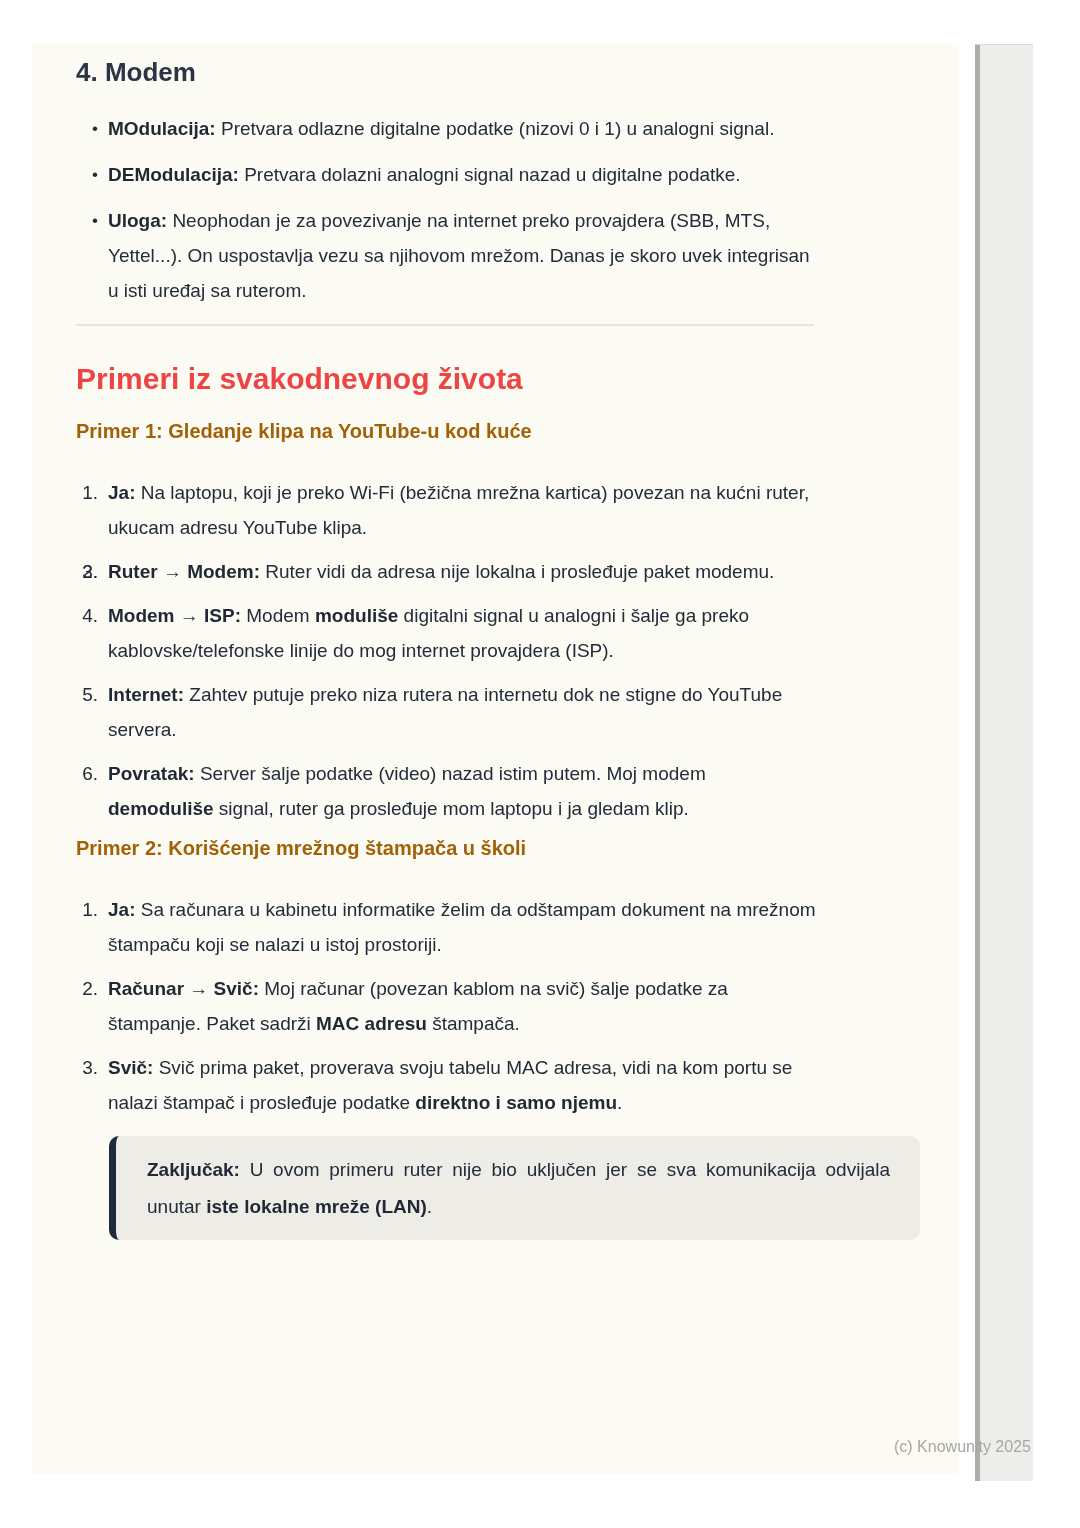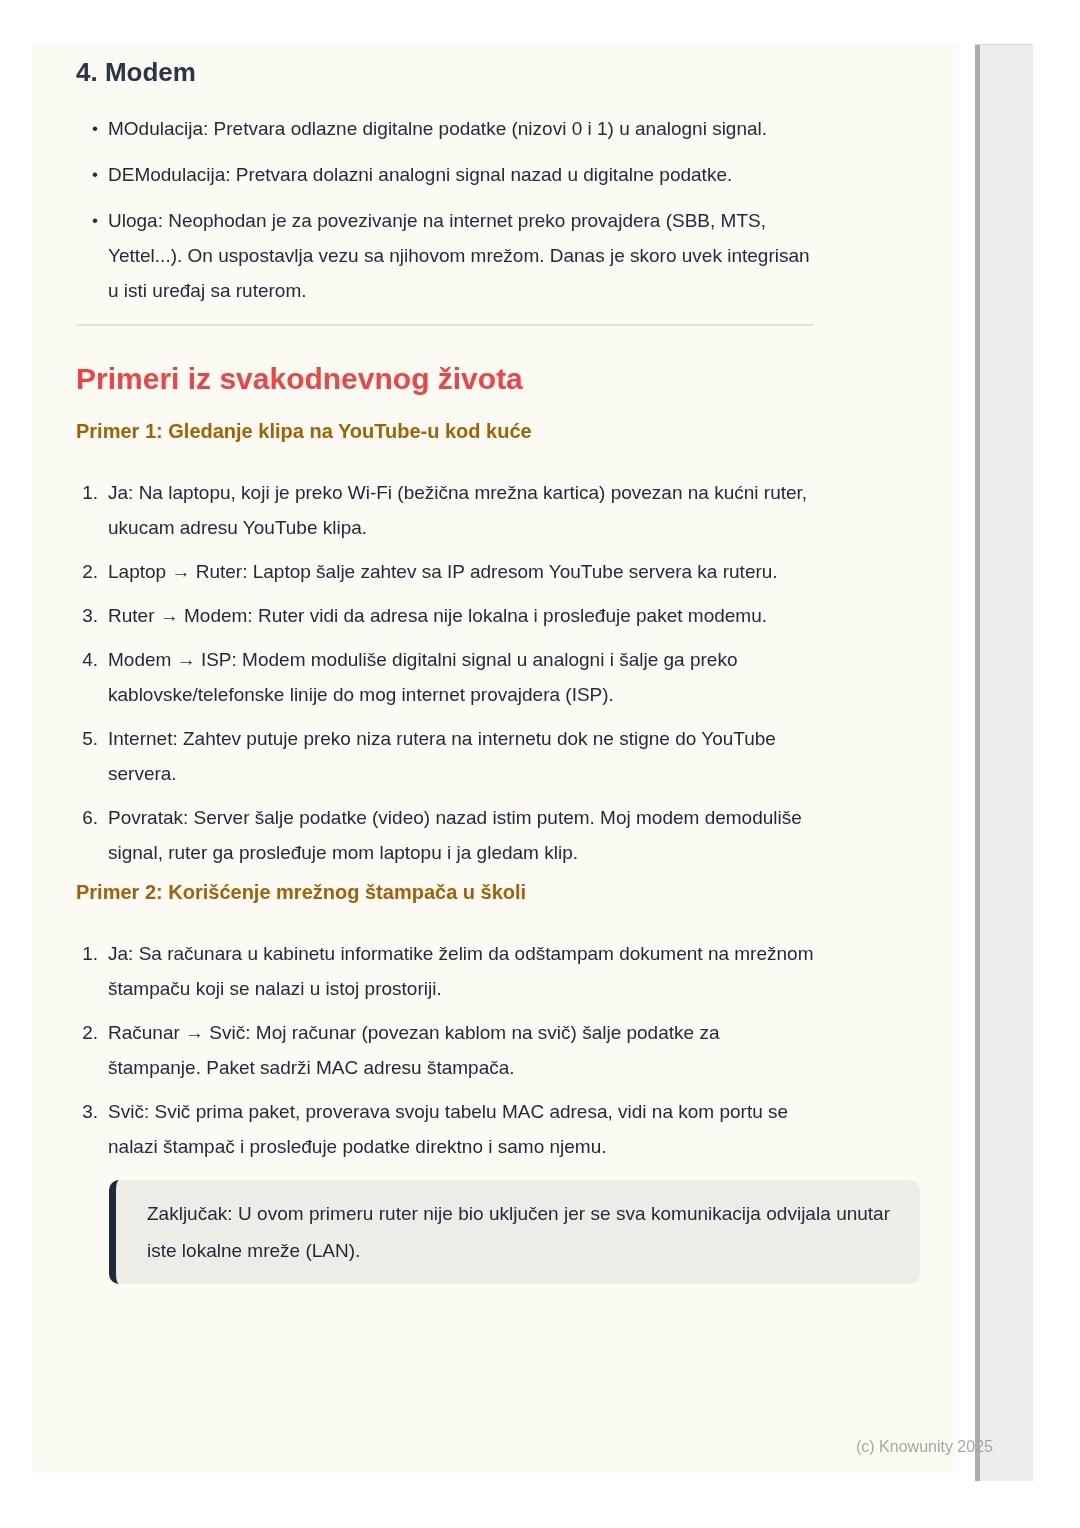--- a/index.html
+++ b/index.html
@@ -29,21 +29,21 @@
     position:relative;padding-left:32px;
     font-size:19px;line-height:35px;
   }
   ul.bullets li{margin-bottom:11px;}
   ol.steps li{margin-bottom:9px;}
   .marker{
     position:absolute;left:0;top:0;width:22px;text-align:right;
     font-size:19px;line-height:35px;
   }
   ul.bullets .marker{font-size:17px;}
-  strong{font-weight:400;color:#1f2834;}
+  strong{font-weight:700;color:#1f2834;}
   hr.divider{
     border:none;border-top:2px solid #e5e4dc;margin:16px 0 0;width:738px;
   }
   .examples-title{
     font-size:30px;line-height:36px;margin:35px 0 0;font-weight:700;color:#ef4444;
   }
   .example-subtitle{
     font-size:20px;line-height:24px;margin:22px 0 0;font-weight:700;color:#a16207;
   }
   .example-subtitle.second{margin-top:10px;}
@@ -56,21 +56,21 @@
     font-size:19px;line-height:37px;text-align:justify;
   }
   .scrollbar-track{
     position:absolute;left:975px;top:44px;width:58px;height:1437px;
     background:#ededeb;border-top:1px solid #d9d9d6;box-sizing:border-box;
   }
   .scrollbar-line{
     position:absolute;left:0;top:0;width:5px;height:100%;background:#adadab;
   }
   .watermark{
-    position:absolute;left:856px;top:1438px;z-index:5;
+    position:absolute;left:894px;top:1438px;z-index:5;
     font-size:16px;color:#a7a6a1;white-space:nowrap;
   }
 </style>
 </head>
 <body>
 
 <main class="page-card">
 
   <h2 class="modem-title">4. Modem</h2>
 
@@ -82,21 +82,21 @@
     </ul>
 
   <hr class="divider">
 
   <h1 class="examples-title">Primeri iz svakodnevnog života</h1>
 
   <h3 class="example-subtitle">Primer 1: Gledanje klipa na YouTube-u kod kuće</h3>
 
   <ol class="steps">
       <li><span class="marker">1.</span><span><strong>Ja:</strong><span> Na laptopu, koji je preko Wi-Fi (bežična mrežna kartica) povezan na kućni ruter, ukucam adresu YouTube klipa.</span></span></li>
-      <li><span class="marker">2.</span><span><strong>Laptop → Ruter:</strong><span> Laptop šalje zahtev sa IP adresom YouTube servera ka ruteru.</span></span></li>
+      <li><span class="marker">2.</span></li>
       <li><span class="marker">3.</span><span><strong>Ruter → Modem:</strong><span> Ruter vidi da adresa nije lokalna i prosleđuje paket modemu.</span></span></li>
       <li><span class="marker">4.</span><span><strong>Modem → ISP:</strong><span> Modem </span><strong>moduliše</strong><span> digitalni signal u analogni i šalje ga preko kablovske/telefonske linije do mog internet provajdera (ISP).</span></span></li>
       <li><span class="marker">5.</span><span><strong>Internet:</strong><span> Zahtev putuje preko niza rutera na internetu dok ne stigne do YouTube servera.</span></span></li>
       <li><span class="marker">6.</span><span><strong>Povratak:</strong><span> Server šalje podatke (video) nazad istim putem. Moj modem </span><strong>demoduliše</strong><span> signal, ruter ga prosleđuje mom laptopu i ja gledam klip.</span></span></li>
     </ol>
 
   <h3 class="example-subtitle second">Primer 2: Korišćenje mrežnog štampača u školi</h3>
 
   <ol class="steps">
       <li><span class="marker">1.</span><span><strong>Ja:</strong><span> Sa računara u kabinetu informatike želim da odštampam dokument na mrežnom štampaču koji se nalazi u istoj prostoriji.</span></span></li>

